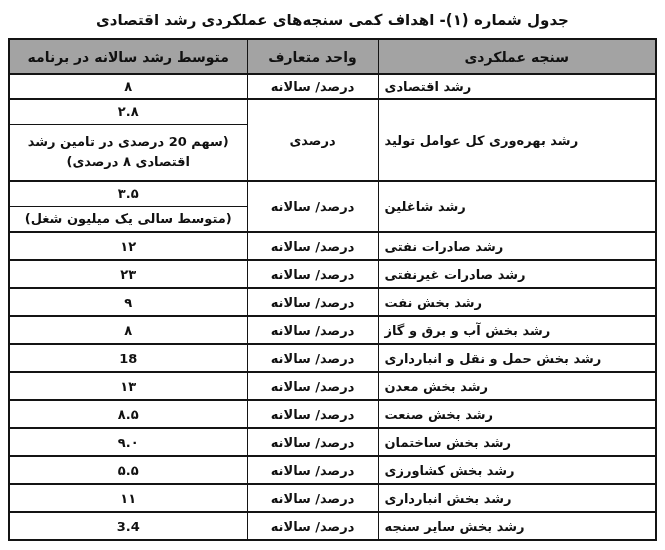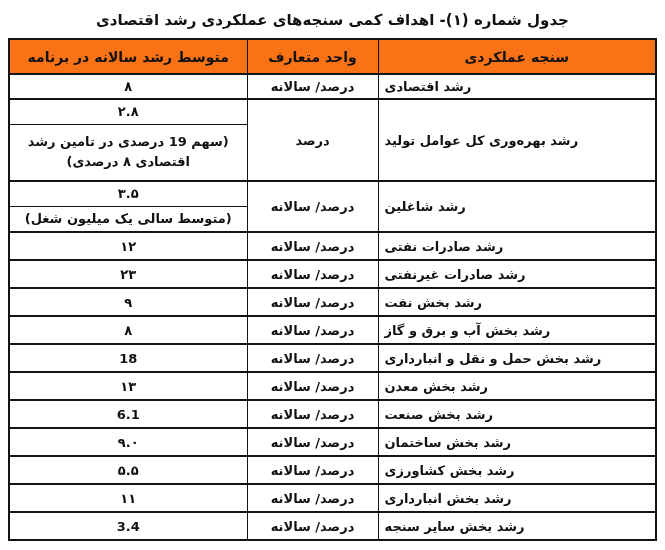--- a/index.html
+++ b/index.html
@@ -15,21 +15,21 @@
   }
   table.main{
     border-collapse:collapse;table-layout:fixed;
     width:647px;margin:0 8px 0 10px;
     border:2px solid #141414;
   }
   col.c-ind{width:278px;}
   col.c-unit{width:131px;}
   col.c-val{width:238px;}
   th{
-    background:#f97316;
+    background:#a3a3a3;
     border:1px solid #141414;border-bottom:2px solid #141414;
     font-size:14px;font-weight:bold;height:29px;padding:2px 4px;
     text-align:center;
   }
   td{
     border:1px solid #141414;
     font-size:13px;font-weight:bold;
     padding:2px 6px;background:#fff;
   }
   tr.major td{border-top:2px solid #141414;}
@@ -61,25 +61,25 @@
       </tr>
     </thead>
     <tbody id="tbody">
         <tr class="major h25">
           <td class="indicator">رشد اقتصادی</td>
           <td class="unit">درصد/ سالانه</td>
           <td class="value">۸</td>
         </tr>
         <tr class="major h25">
           <td class="indicator" rowspan="2">رشد بهره‌وری کل عوامل تولید</td>
-          <td class="unit" rowspan="2">درصد</td>
+          <td class="unit" rowspan="2">درصدی</td>
           <td class="value">۲.۸</td>
         </tr>
         <tr class="subrow hnote">
-          <td class="value note">(سهم 19 درصدی در تامین رشد اقتصادی ۸ درصدی)</td>
+          <td class="value note">(سهم 20 درصدی در تامین رشد اقتصادی ۸ درصدی)</td>
         </tr>
         <tr class="major h25">
           <td class="indicator" rowspan="2">رشد شاغلین</td>
           <td class="unit" rowspan="2">درصد/ سالانه</td>
           <td class="value">۳.۵</td>
         </tr>
         <tr class="subrow hnote-sm">
           <td class="value note">(متوسط سالی یک میلیون شغل)</td>
         </tr>
         <tr class="major h28">
@@ -108,21 +108,21 @@
           <td class="value">18</td>
         </tr>
         <tr class="major h28">
           <td class="indicator">رشد بخش معدن</td>
           <td class="unit">درصد/ سالانه</td>
           <td class="value">۱۳</td>
         </tr>
         <tr class="major h28">
           <td class="indicator">رشد بخش صنعت</td>
           <td class="unit">درصد/ سالانه</td>
-          <td class="value">6.1</td>
+          <td class="value">۸.۵</td>
         </tr>
         <tr class="major h28">
           <td class="indicator">رشد بخش ساختمان</td>
           <td class="unit">درصد/ سالانه</td>
           <td class="value">۹.۰</td>
         </tr>
         <tr class="major h28">
           <td class="indicator">رشد بخش کشاورزی</td>
           <td class="unit">درصد/ سالانه</td>
           <td class="value">۵.۵</td>

